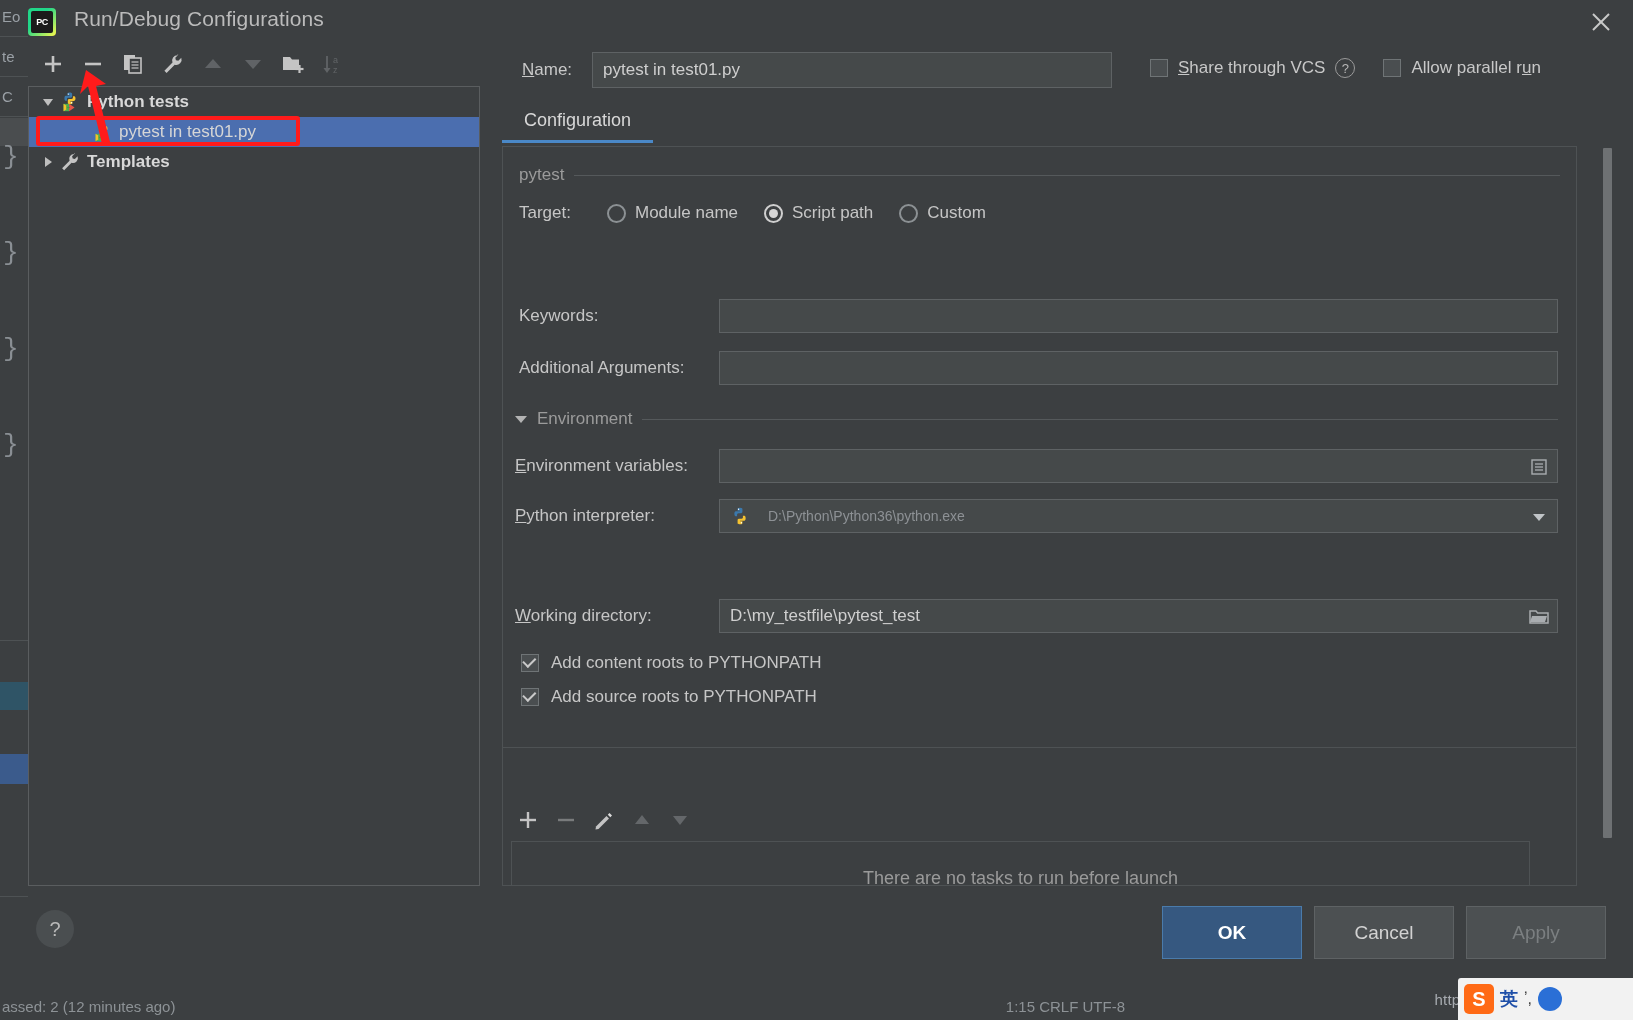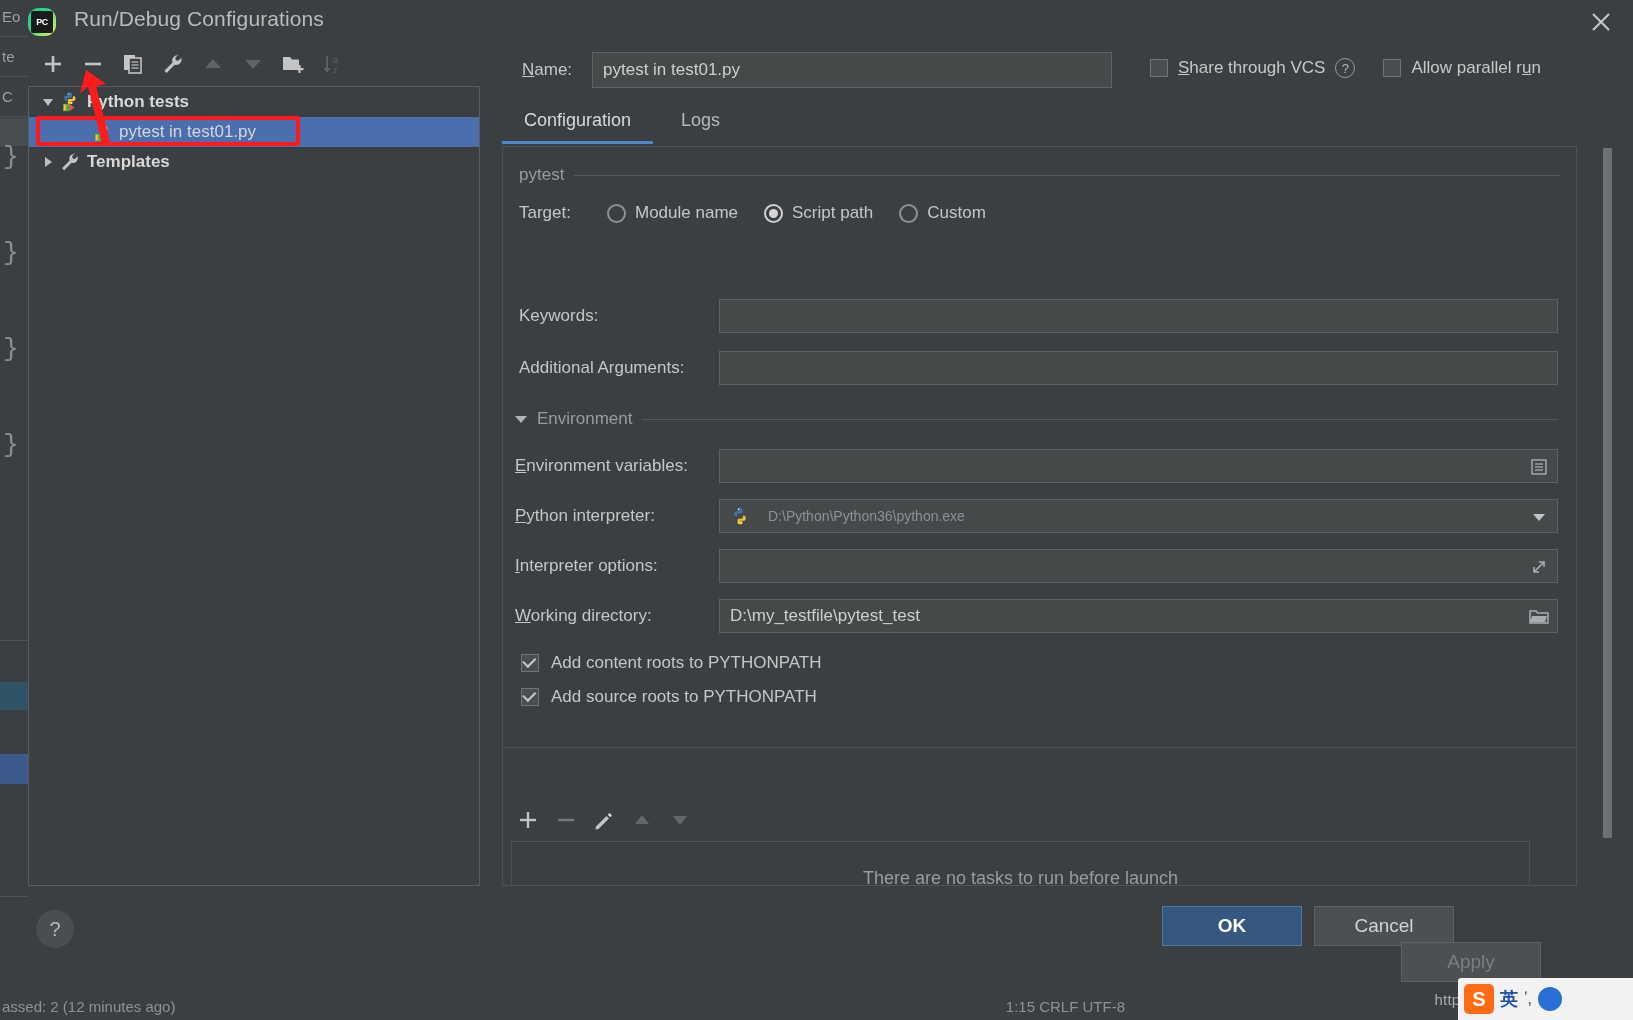--- a/index.html
+++ b/index.html
@@ -30,21 +30,21 @@
   
   .dialog {
     position: absolute; left: 28px; top: 0; width: 1605px; height: 998px;
     background: #3c3f41;
   }
 
   
   .titlebar { position: relative; height: 44px; }
   .pc-logo {
     position: absolute; left: 0px; top: 8px; width: 28px; height: 28px;
-    border-radius: 11px; overflow: hidden;
+    border-radius: 4px; overflow: hidden;
     background: linear-gradient(135deg,#21d789 0%,#21d789 38%,#fcf84a 100%);
     display: flex; align-items: center; justify-content: center;
   }
   .pc-logo .inner {
     width: 22px; height: 22px; background: #1b1b1b; border-radius: 2px;
     color: #fff; font-size: 9px; font-weight: bold; letter-spacing: -0.5px;
     display:flex; align-items:center; justify-content:center;
   }
   .dlg-title {
     position: absolute; left: 46px; top: 7px;
@@ -112,21 +112,21 @@
     border-left: 2px solid #c9c9c9; border-bottom: 2px solid #c9c9c9;
     transform: rotate(-45deg) translate(1px,-2px);
   }
   .help-circle {
     width: 20px; height: 20px; border: 1px solid #9a9a9a; border-radius: 50%;
     color: #b6b6b6; font-size: 13px; display:flex; align-items:center; justify-content:center;
     cursor: pointer;
   }
 
   
-  .tabs { position: absolute; left: 12px; top: 56px; height: 42px; display: flex; gap: 6px; }
+  .tabs { position: absolute; left: 12px; top: 56px; height: 42px; display: flex; gap: 0; flex-direction: column; }
   .tab {
     padding: 8px 22px 12px 22px; font-size: 18px; color: #b8b8b8; cursor: pointer;
     position: relative;
   }
   .tab.active { color: #d8d8d8; }
   .tab.active::after {
     content:""; position:absolute; left:0; right:0; bottom:0; height:3px; background:#4a88c7;
   }
 
   
@@ -189,21 +189,21 @@
   }
 
   
   .bottom-bar { position: absolute; left: 0; right: 0; bottom: 0; height: 112px; }
   .help-btn {
     position: absolute; left: 8px; top: 24px; width: 38px; height: 38px;
     border-radius: 50%; background: #4a4e50; color: #b9b9b9; font-size: 20px;
     display: flex; align-items: center; justify-content: center; cursor: pointer;
   }
   .btn {
-    position: absolute; top: 20px; height: 40px; min-width: 138px;
+    position: absolute; top: 20px; height: 53px; min-width: 138px;
     font-size: 19px; display: flex; align-items: center; justify-content: center;
     border: 1px solid #5e6264; background: #4c5052; color: #d2d2d2; cursor: pointer;
   }
   .btn.primary { background: #365880; border-color: #4a7bab; color: #ffffff; font-weight: bold; }
   .btn.disabled { color: #7b7f81; cursor: default; }
 
   
   .watermark {
     position: absolute; right: 60px; bottom: 12px;
     font-size: 15px; color: #a7abb0; letter-spacing: 0.2px;
@@ -464,33 +464,20 @@
             </svg>
             <span class="dim">D:\Python\Python36\python.exe</span>
             <span class="fld-btn">
               <svg width="16" height="12" viewBox="0 0 16 12">
                   <polygon points="2,3 14,3 8,10" fill="#c0c4c7"></polygon>
                 </svg>
             </span>
           </div>
         </div>
 
-        <div class="frow" style="left:12px; top:402px; width:calc(100% - 30px);">
-          <span class="flabel" style="width:204px;"><u>I</u>nterpreter options:</span>
-          <div class="fld" style="flex:1;">
-            <span class="val"></span>
-            <span class="fld-btn">
-              <svg width="18" height="18" viewBox="0 0 18 18">
-                <line x1="4" y1="14" x2="14" y2="4" stroke="#a9adb0" stroke-width="1.6"></line>
-                <polyline points="9,4 14,4 14,9" fill="none" stroke="#a9adb0" stroke-width="1.6"></polyline>
-                <polyline points="9,14 4,14 4,9" fill="none" stroke="#a9adb0" stroke-width="1.6"></polyline>
-              </svg>
-            </span>
-          </div>
-        </div>
 
         <div class="frow" style="left:12px; top:452px; width:calc(100% - 30px);">
           <span class="flabel" style="width:204px;"><u>W</u>orking directory:</span>
           <div class="fld" style="flex:1;">
             <span class="val">D:\my_testfile\pytest_test</span>
             <span class="fld-btn">
               <svg width="20" height="18" viewBox="0 0 20 18">
                   <path d="M1 3h6l1.6 2H19v10H1z" fill="none" stroke="#a9adb0" stroke-width="1.5"></path>
                   <path d="M3 8h15l-2 6H1z" fill="#a9adb0"></path>
                 </svg>
@@ -547,21 +534,21 @@
 
       <div class="scrollbar">
         <div class="scroll-thumb"></div>
       </div>
     </div>
 
     <div class="bottom-bar">
       <div class="help-btn">?</div>
       <div class="btn primary" style="left:1134px; width:140px;">OK</div>
       <div class="btn" style="left:1286px; width:140px;">Cancel</div>
-      <div class="btn disabled" style="left:1373px; width:140px;margin-top:36px;">Apply</div>
+      <div class="btn disabled" style="left:1438px; width:140px;">Apply</div>
     </div>
   </div>
 
   <div class="watermark">https://blog.csdn.net</div>
   <div class="sogou">
     <div class="s-logo">S</div>
     <div class="s-txt">英</div>
     <div class="s-sm">ʼ,</div>
     <div class="s-circ"></div>
   </div>

